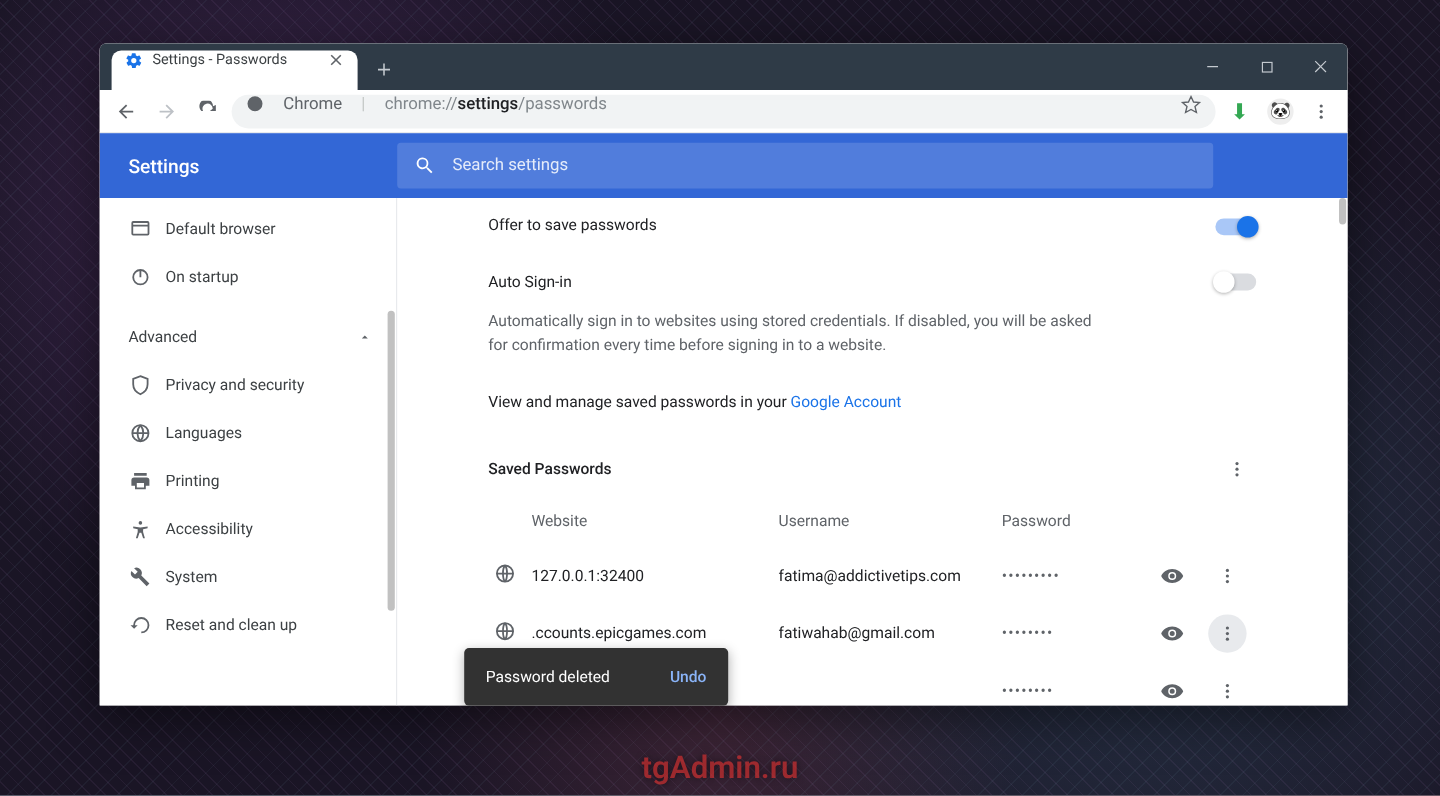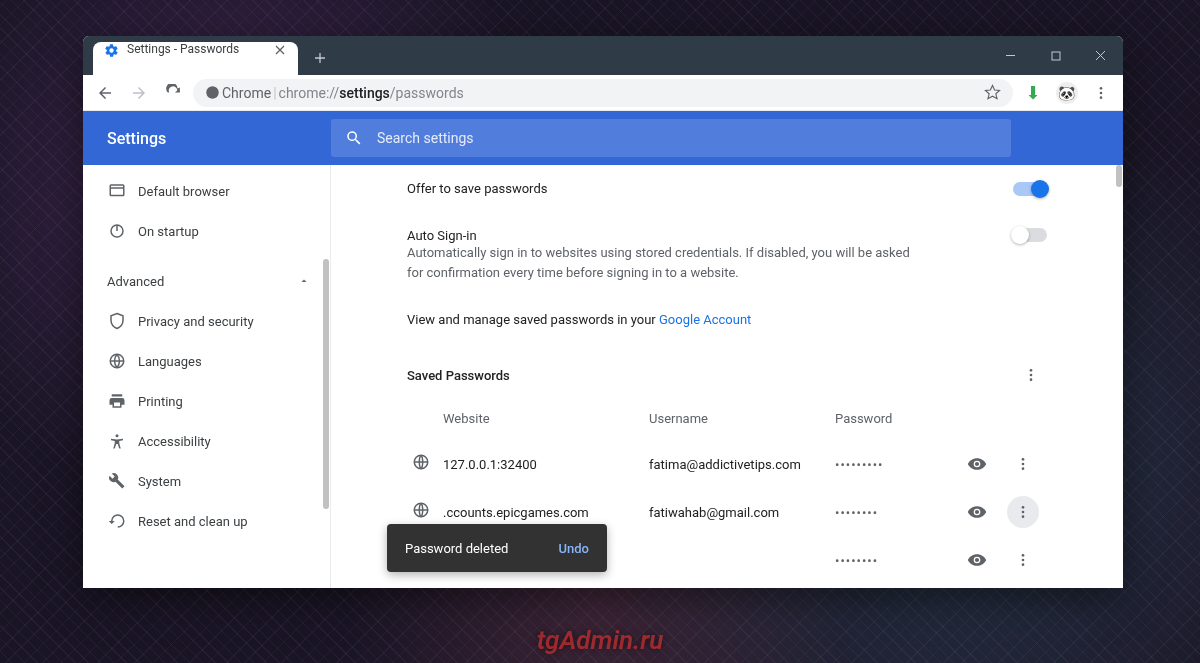--- a/index.html
+++ b/index.html
@@ -14,21 +14,21 @@
 .tab-icon { width: 16px; height: 16px; display: flex; align-items: center; justify-content: center; color: #1a73e8; }
 .tab-title { font-size: 12px; color: #3c4043; flex: 1; }
 .tab-close { width: 16px; height: 16px; display: flex; align-items: center; justify-content: center; color: #5f6368; cursor: pointer; }
 .new-tab { width: 28px; height: 28px; margin-left: 8px; margin-bottom: 3px; display: flex; align-items: center; justify-content: center; color: #c4c9cf; cursor: pointer; }
 .win-controls { margin-left: auto; display: flex; height: 100%; }
 .win-btn { width: 45px; display: flex; align-items: center; justify-content: center; color: #c4c9cf; cursor: pointer; }
 
 .addr-bar { height: 36px; background: #fff; border-bottom: 1px solid #e8eaed; display: flex; align-items: center; padding: 0 8px; gap: 6px; }
 .nav-btn { width: 28px; height: 28px; display: flex; align-items: center; justify-content: center; color: #5f6368; cursor: pointer; border-radius: 50%; }
 .nav-btn.disabled { color: #bdc1c6; }
-.omnibox { flex: 1; height: 28px; background: #f1f3f4; border-radius: 14px; display: flex; align-items: center; padding: 0 12px; gap: 2px; font-size: 14px; color: #5f6368; }
+.omnibox { flex: 1; height: 28px; background: #f1f3f4; border-radius: 14px; display: flex; align-items: flex-start; padding: 0 12px; gap: 16px; font-size: 14px; color: #5f6368; }
 .omnibox .chrome-label { color: #5f6368; }
 .omnibox .sep { color: #c4c7c5; }
 .omnibox .path { color: #80868b; }
 .omnibox .path b { color: #202124; font-weight: 500; }
 .star { color: #5f6368; margin-left: 6px; }
 .ext-icon { width: 28px; height: 28px; display: flex; align-items: center; justify-content: center; }
 .green-arrow { color: #34a853; font-size: 18px; }
 .avatar { width: 22px; height: 22px; border-radius: 50%; background: #eee; display: flex; align-items: center; justify-content: center; font-size: 14px; }
 
 .blue-bar { height: 54px; background: #3367d6; display: flex; align-items: center; }
@@ -43,21 +43,21 @@
 .sidebar { width: 248px; border-right: 1px solid #e8eaed; overflow-y: auto; position: relative; padding-top: 6px; }
 .sb-item { display: flex; align-items: center; height: 40px; padding-left: 24px; gap: 11px; font-size: 13px; color: #3c4043; cursor: pointer; }
 .sb-item .icon { width: 20px; height: 20px; display: flex; align-items: center; justify-content: center; color: #5f6368; }
 .sb-section { display: flex; align-items: center; justify-content: space-between; height: 40px; padding: 0 20px 0 24px; font-size: 13px; color: #3c4043; cursor: pointer; margin-top: 10px; }
 .sb-scroll { position: absolute; right: 1px; top: 94px; width: 6px; height: 250px; background: #c1c1c1; border-radius: 3px; }
 
 .main { flex: 1; overflow-y: auto; position: relative; padding: 0 12px; }
 .main-scroll { position: absolute; right: 1px; top: 0; width: 6px; height: 22px; background: #c1c1c1; border-radius: 3px; }
 .card { max-width: 680px; margin: 0 auto; }
 .row { display: flex; align-items: center; justify-content: space-between; padding: 16px 20px; font-size: 13px; color: #202124; }
-.row-desc { font-size: 13px; color: #5f6368; line-height: 1.5; margin-top: 0; max-width: 520px; }
+.row-desc { font-size: 13px; color: #5f6368; line-height: 1.5; margin-top: 16px; max-width: 520px; }
 .row-title { font-size: 13px; color: #202124; }
 .toggle { width: 34px; height: 14px; border-radius: 8px; position: relative; cursor: pointer; }
 .toggle.on { background: #a9c7f7; }
 .toggle.off { background: #dadce0; }
 .toggle .knob { position: absolute; width: 18px; height: 18px; border-radius: 50%; top: -2px; box-shadow: 0 1px 3px rgba(0,0,0,0.3); }
 .toggle.on .knob { right: -2px; background: #1a73e8; }
 .toggle.off .knob { left: -2px; background: #fff; }
 .link { color: #1a73e8; cursor: pointer; }
 .manage-row { padding: 14px 20px; font-size: 13px; color: #202124; }
 
@@ -69,21 +69,21 @@
 .pw-head, .pw-row { display: grid; grid-template-columns: 200px 180px 1fr 40px 40px; align-items: center; padding: 10px 20px 10px 56px; font-size: 13px; gap: 6px; }
 .pw-head { color: #5f6368; padding-bottom: 12px; }
 .pw-row { color: #202124; height: 48px; position: relative; }
 .pw-row .site-icon { position: absolute; left: 24px; width: 20px; height: 20px; display: flex; align-items: center; justify-content: center; color: #5f6368; }
 .pw-dots { letter-spacing: 1px; color: #5f6368; }
 .eye-btn { width: 32px; height: 32px; display: flex; align-items: center; justify-content: center; color: #5f6368; cursor: pointer; border-radius: 50%; }
 
 .toast { position: absolute; left: 0; bottom: 10px; background: #323232; color: #fff; border-radius: 4px; height: 48px; display: flex; align-items: center; padding: 0 18px; gap: 50px; font-size: 13px; box-shadow: 0 3px 10px rgba(0,0,0,0.3); z-index: 10; }
 .toast .undo { color: #8ab4f8; cursor: pointer; font-weight: 500; }
 
-.watermark { position: absolute; bottom: 8px; left: 50%; transform: translateX(-50%); font-size: 26px; font-weight: 600; color: rgba(220,50,50,0.65); font-style: italic; text-shadow: 0 0 6px rgba(0,0,0,0.5); pointer-events: none; }
+.watermark { position: absolute; bottom: 8px; left: 50%; transform: translateX(-50%); font-size: 26px; font-weight: 600; color: rgba(220,50,50,0.65); text-shadow: 0 0 6px rgba(0,0,0,0.5); pointer-events: none; }
 
 svg { display: block; }
 </style>
 </head>
 <body>
 
 <div class="desktop-bg"></div>
 
 <div class="window">
 

